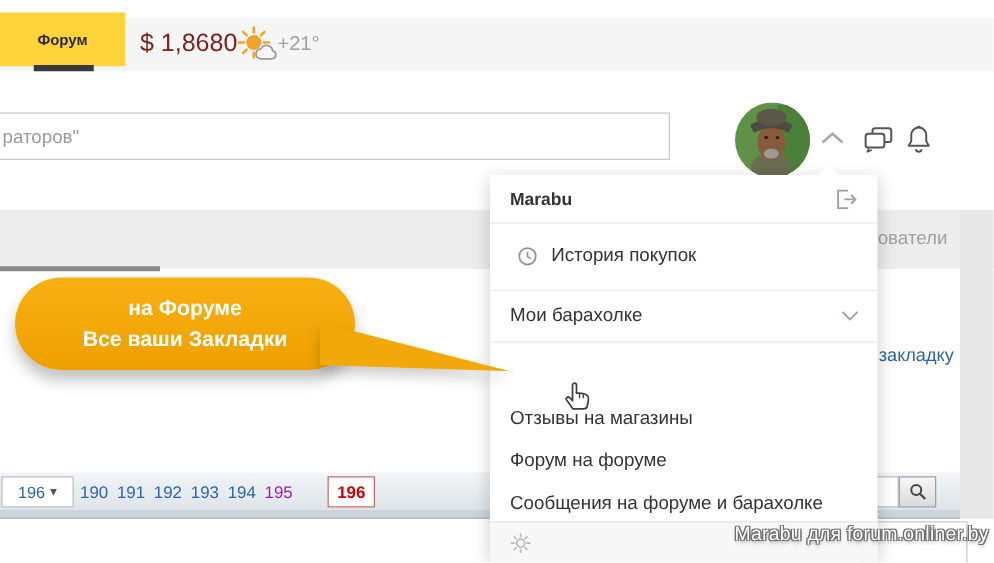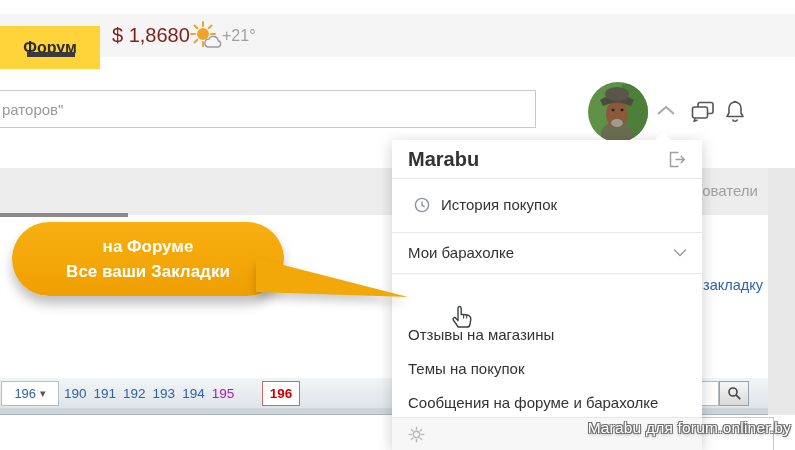--- a/index.html
+++ b/index.html
@@ -1,21 +1,21 @@
 <!DOCTYPE html>
 <html><head>
 <meta charset="utf-8">
 <style>
   html,body{margin:0;padding:0;}
   .screen{position:relative;width:795px;height:450px;overflow:hidden;background:#fff;
           font-family:"Liberation Sans",sans-serif;color:#333;}
   .abs{position:absolute;}
   
   .topbar{left:0;top:14px;width:795px;height:43px;background:#f5f5f5;}
-  .tab-forum{left:0;top:26px;width:100px;height:43px;background:#ffd43b;display:flex;align-items:center;justify-content:center;font-size:16px;font-weight:bold;color:#2b2b2b;}
+  .tab-forum{left:0;top:10px;width:100px;height:43px;background:#ffd43b;display:flex;align-items:center;justify-content:center;font-size:12px;font-weight:bold;color:#2b2b2b;}
   .tab-indicator{left:27px;top:52px;width:48px;height:5px;background:#3a3a3a;}
   .currency{left:112px;top:14px;height:43px;display:flex;align-items:center;font-size:20px;color:#7f1d1d;}
   .temp{left:222px;top:14px;height:43px;display:flex;align-items:center;font-size:16px;color:#9f9f9f;}
   
   .search-input{left:-2px;top:90px;width:538px;height:38px;background:#fff;border:1px solid #c9c9c9;box-sizing:border-box;
                 font-size:15px;color:#9a9a9a;display:flex;align-items:center;padding-left:3px;}
   
   .band{left:0;top:168px;width:795px;height:47px;background:#ededed;}
   .band-underline{left:0;top:213px;width:128px;height:4px;background:#8a8a8a;}
   .band-text{left:688px;top:168px;width:70px;height:44px;display:flex;align-items:center;justify-content:flex-end;font-size:15px;color:#a0a0a0;}
@@ -39,21 +39,21 @@
   
   .bubble{left:12px;top:222px;width:272px;height:74px;border-radius:37px;background:linear-gradient(#f8b011,#ef9f02);
           box-shadow:0 8px 12px rgba(0,0,0,.25);z-index:6;display:flex;flex-direction:column;align-items:center;justify-content:center;}
   .bubble div{color:#fff;font-size:17px;font-weight:600;line-height:25px;}
   .bubble-tail{left:250px;top:250px;z-index:6;filter:drop-shadow(0 6px 5px rgba(0,0,0,.2));}
   
   .panel{left:392px;top:140px;width:310px;height:310px;background:#fff;box-shadow:0 3px 14px rgba(0,0,0,.2);z-index:5;}
   .panel .row{position:absolute;left:0;width:100%;box-sizing:border-box;}
   .panel .divider{position:absolute;left:0;width:100%;height:1px;background:#e8e8e8;}
   .pointer{left:654px;top:131px;width:0;height:0;border-left:9px solid transparent;border-right:9px solid transparent;border-bottom:10px solid #fff;z-index:7;}
-  .uname{font-size:20px;font-weight:600;color:#333;}
+  .uname{font-size:14px;font-weight:600;color:#333;}
   .mi{font-size:15px;color:#333;line-height:28px;}
   .mi-link{text-decoration:underline;}
   .footer{position:absolute;left:0;bottom:0;width:100%;height:33px;background:#f7f7f7;border-top:1px solid #e6e6e6;box-sizing:border-box;display:flex;align-items:center;padding-left:16px;}
   .cursor{left:450px;top:301px;z-index:9;}
   .watermark{right:4px;top:419px;z-index:10;font-size:15.5px;font-weight:normal;color:#fff;letter-spacing:.2px;
              text-shadow:-1px -1px 0 #6e6e6e,1px -1px 0 #6e6e6e,-1px 1px 0 #6e6e6e,1px 1px 0 #6e6e6e,0 2px 3px rgba(0,0,0,.35);}
   svg{display:block;}
 </style>
 </head>
 <body>
@@ -196,21 +196,21 @@
             <polyline points="1,1.5 7,7.5 13,1.5" fill="none" stroke="#9aa0a6" stroke-width="1.5"></polyline>
           </svg>
       </span>
     </div>
     <div class="divider" style="top:133px;"></div>
 
     <div class="row" style="top:181px;height:28px;padding-left:16px;">
       <span class="mi">Отзывы на магазины</span>
     </div>
     <div class="row" style="top:215px;height:28px;padding-left:16px;">
-      <span class="mi">Темы на покупок</span>
+      <span class="mi">Форум на форуме</span>
     </div>
     <div class="row" style="top:249px;height:28px;padding-left:16px;">
       <span class="mi">Сообщения на форуме и барахолке</span>
     </div>
 
     <div class="footer">
       <span>
         <svg width="17" height="17" viewBox="0 0 16 16">
           <circle cx="8" cy="8" r="3" fill="none" stroke="#b9b9b9" stroke-width="1.3"></circle>
           <g stroke="#b9b9b9" stroke-width="1.3" stroke-linecap="round">

